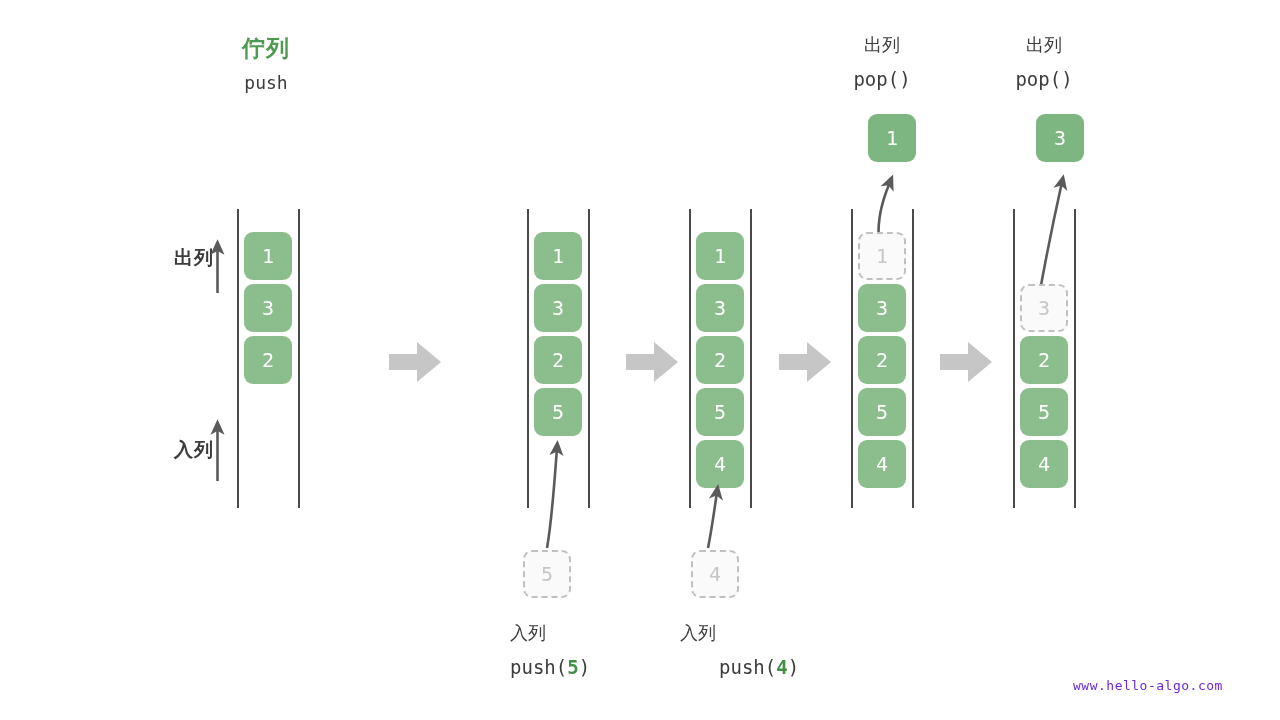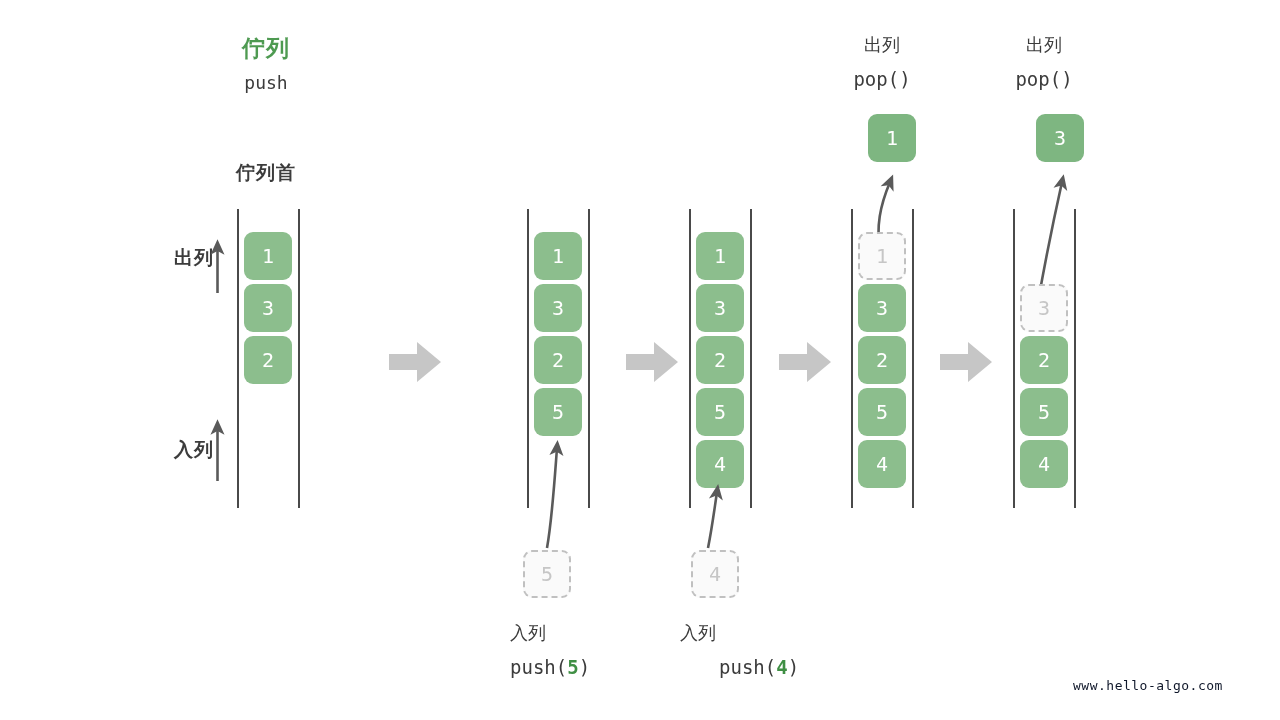--- a/index.html
+++ b/index.html
@@ -31,21 +31,21 @@
   .op-cn{
     font-size:18px;color:#3c3c3c;white-space:nowrap;
   }
   .op-mono{
     font-family:"DejaVu Sans Mono","Liberation Mono",monospace;
     font-size:19px;color:#3c3c3c;white-space:nowrap;
   }
   .op-mono .num{color:#3f8f44;font-weight:bold;}
   .watermark{
     font-family:"DejaVu Sans Mono","Liberation Mono",monospace;
-    font-size:13px;color:#0f172a;letter-spacing:0.5px;white-space:nowrap;
+    font-size:13px;color:#6d28d9;letter-spacing:0.5px;white-space:nowrap;
   }
 
   
   .rail{
     position:absolute;width:1.6px;background:#4a4a4a;
   }
 
   
   .node{
     position:absolute;width:48px;height:48px;border-radius:9px;
@@ -66,21 +66,20 @@
   .step-arrow{position:absolute;width:52px;height:44px;}
 </style>
 </head>
 <body>
 
 <div class="stage">
 
   <div class="abs title-cn" style="left:186px;top:33px;width:160px;">佇列</div>
   <div class="abs title-mono" style="left:186px;top:72px;width:160px;">push</div>
 
-  <div class="abs label-bold" style="left:186px;top:160px;width:160px;">佇列首</div>
 
   <div class="abs label-bold" style="left:128px;top:245px;width:86px;text-align:right;">出列</div>
   <div class="abs label-bold" style="left:128px;top:437px;width:86px;text-align:right;">入列</div>
 
   <svg class="abs" style="left:206px;top:235px;" width="24" height="62">
     <defs>
       <marker id="vtip" markerWidth="7" markerHeight="7" refX="3.4" refY="3.1" orient="auto" markerUnits="strokeWidth">
         <path d="M0.4,0.4 L6.4,3.1 L0.4,5.8 L1.9,3.1 Z" fill="#5a5a5a"></path>
       </marker>
     </defs>

